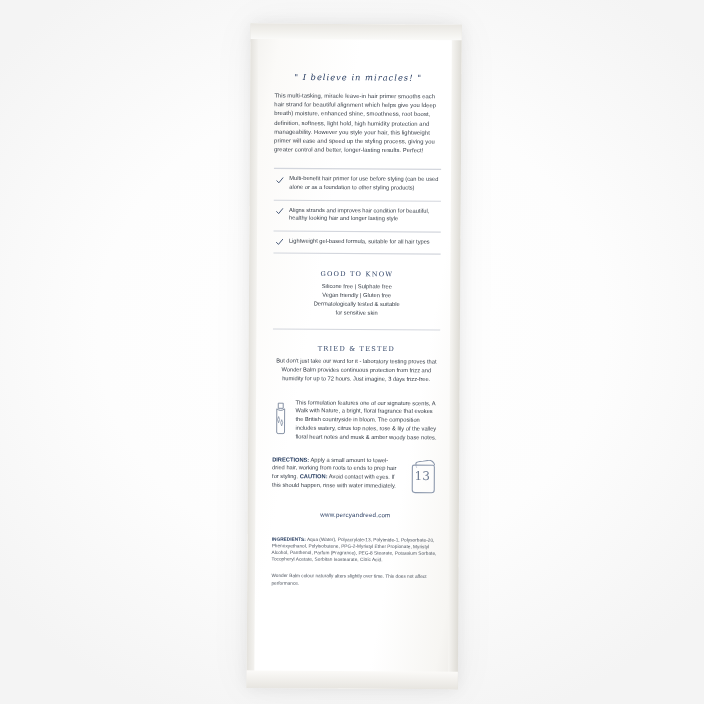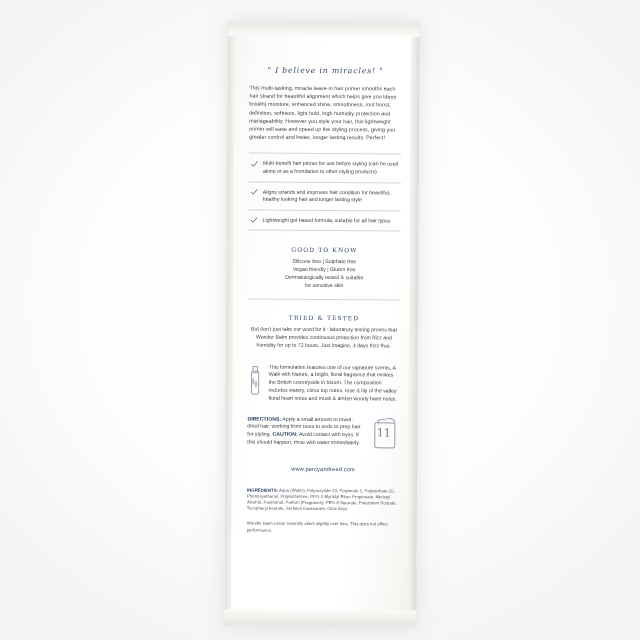--- a/index.html
+++ b/index.html
@@ -322,21 +322,21 @@
       <div class="directions">
         <div class="directions-text">
           <b>DIRECTIONS:</b>
           <span>Apply a small amount to towel-dried hair, working from roots to ends to prep hair for styling.</span>
           <b>CAUTION:</b>
           <span>Avoid contact with eyes. If this should happen, rinse with water immediately.</span>
         </div>
         <div class="period-icon">
           <div class="lid"></div>
           <div class="jar"></div>
-          <div class="pao">11</div>
+          <div class="pao">13</div>
         </div>
       </div>
 
       <div class="website">www.percyandreed.com</div>
 
       <div class="ingredients">
         <b>INGREDIENTS:</b>
         <span>Aqua (Water), Polyacrylate-13, Polyimide-1, Polysorbate-20, Phenoxyethanol, Polyisobutene, PPG-2-Myristyl Ether Propionate, Myristyl Alcohol, Panthenol, Parfum (Fragrance), PEG-8 Stearate, Potassium Sorbate, Tocopheryl Acetate, Sorbitan Isostearate, Citric Acid.</span>
       </div>
 

